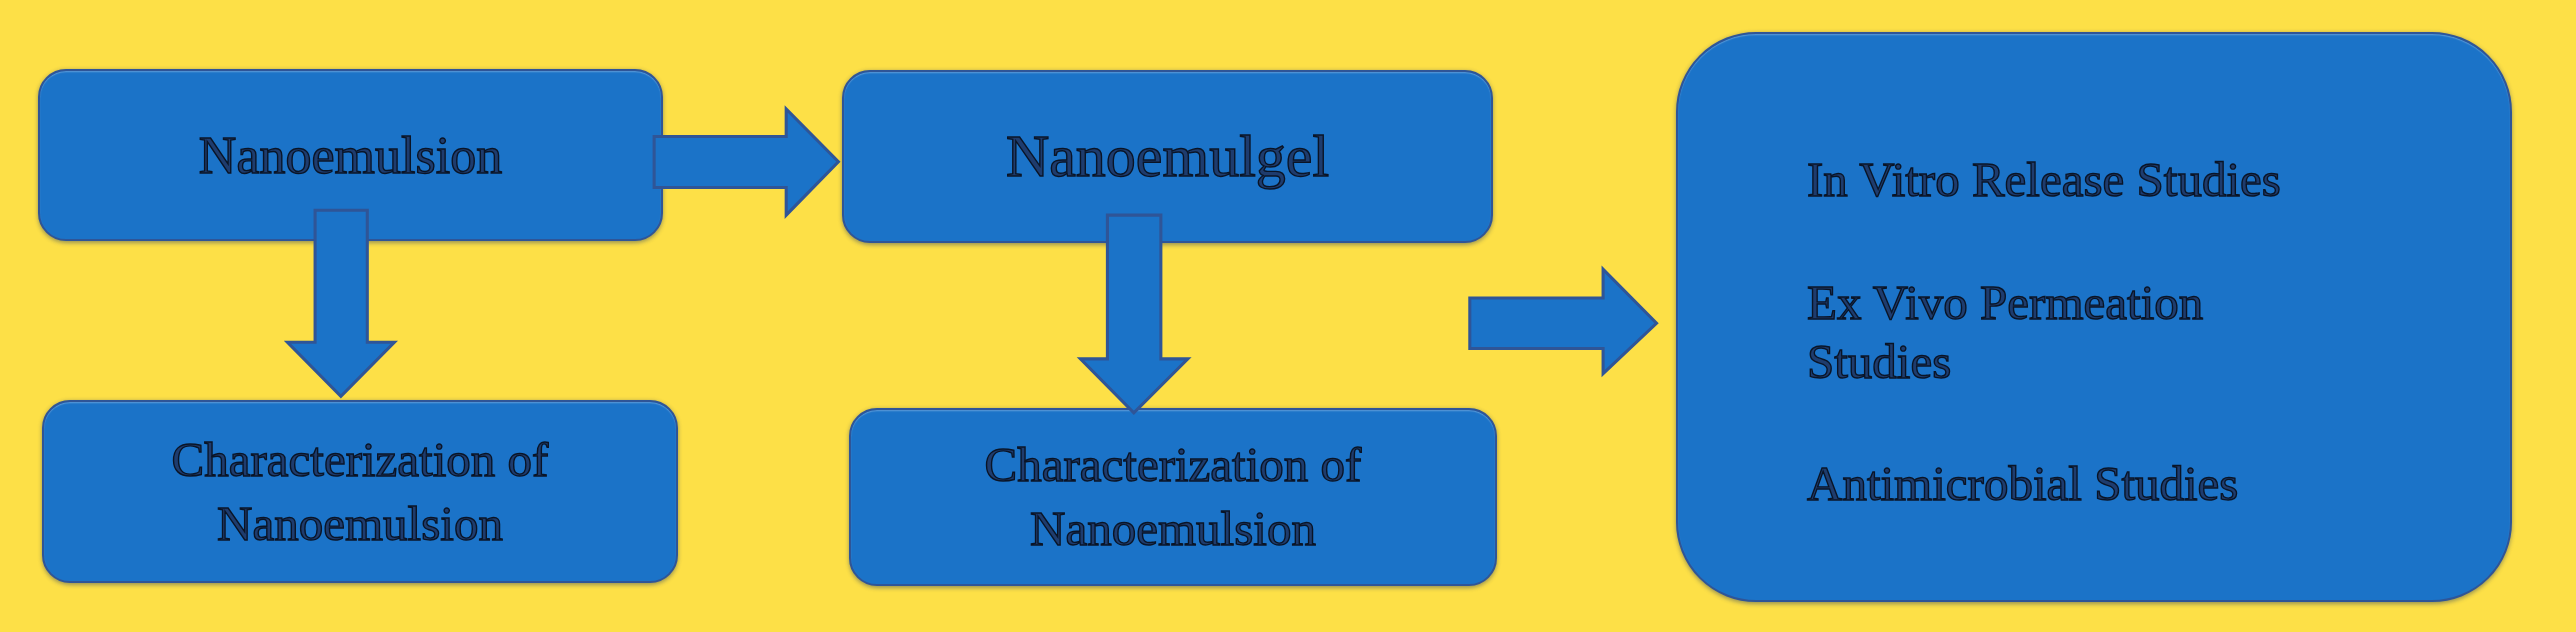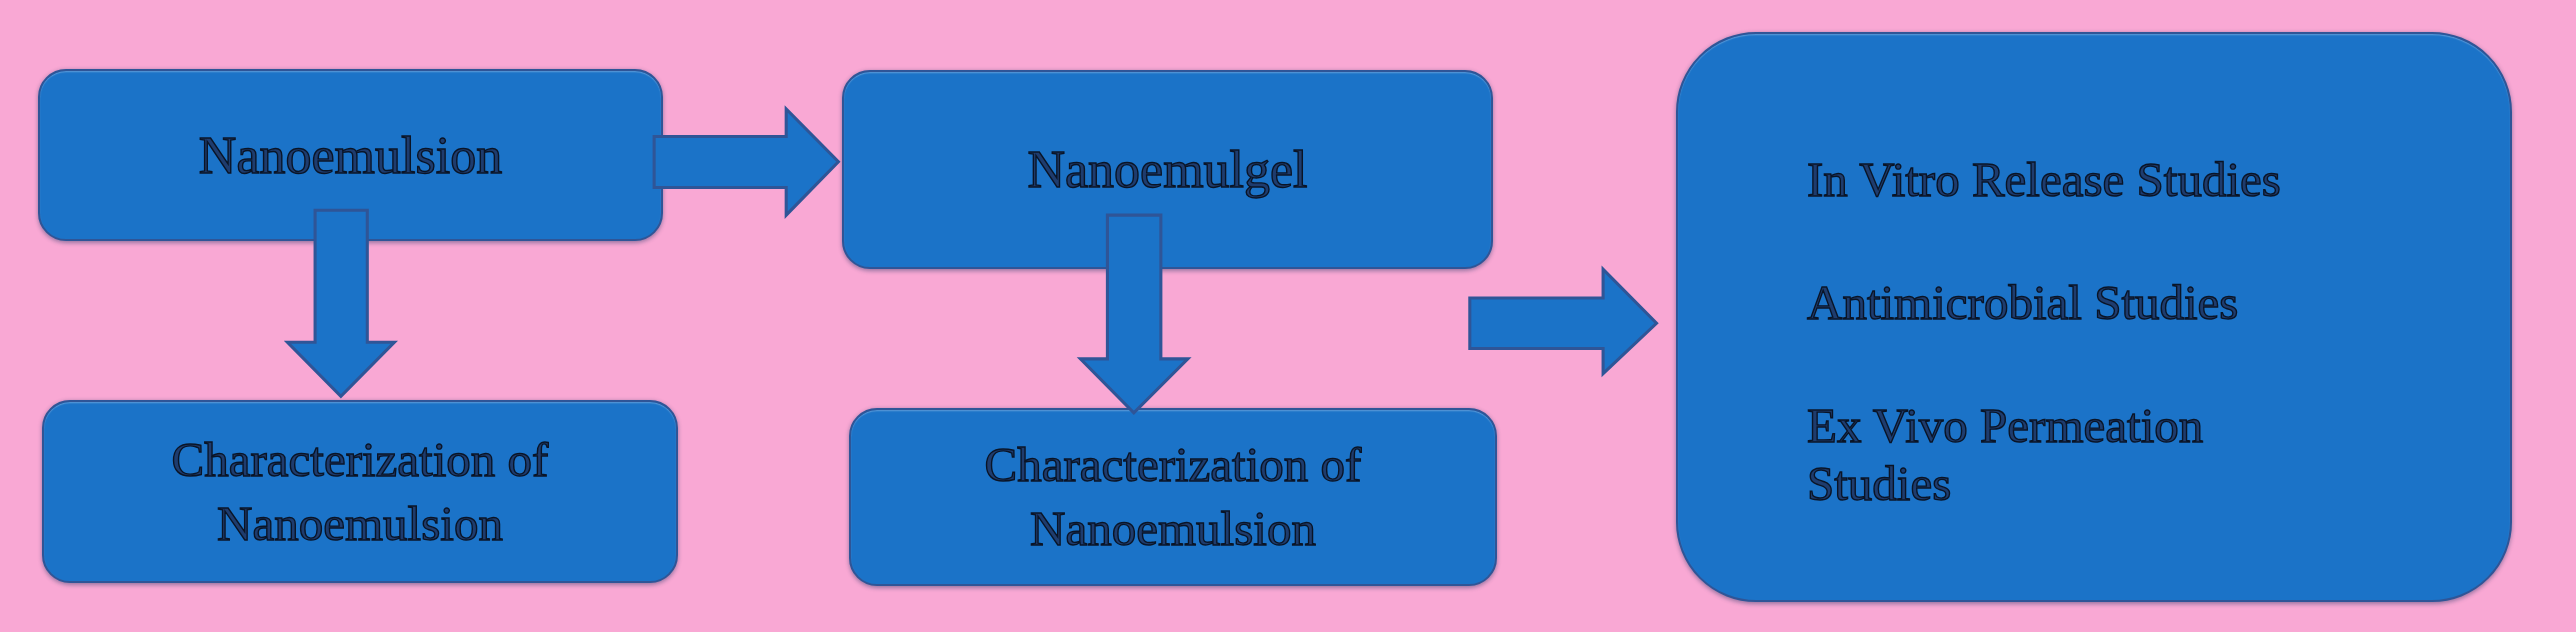--- a/index.html
+++ b/index.html
@@ -7,41 +7,41 @@
     padding: 0;
     background: #ffffff;
     width: 2576px;
     height: 633px;
     font-family: "Liberation Serif", serif;
   }
   .diagram {
     position: relative;
     width: 2576px;
     height: 633px;
-    background: #f9a8d4;
+    background: #fde047;
     overflow: hidden;
     filter: blur(0.4px);
   }
   .box {
     position: absolute;
     box-sizing: border-box;
     background: #1B73C8;
     border: 2.5px solid #2F5597;
     box-shadow: 0 1.8px 4.3px rgba(31, 56, 100, 0.45), inset 0 1.2px 1.2px rgba(255,255,255,0.25);
     display: flex;
     flex-direction: column;
     align-items: center;
     justify-content: center;
     color: #1E3C6E;
     -webkit-text-stroke: 1.4px #0A1426;
     text-align: center;
   }
   .rounded-small { border-radius: 28px; }
   .box1 { left: 38px;   top: 69px; width: 625px; height: 172px; font-size: 52px; }
-  .box2 { left: 842px; top: 70px; width: 651px; height: 199px; font-size: 52px; }
+  .box2 { left: 842px; top: 70px; width: 651px; height: 173px; font-size: 60px; }
   .box3 { left: 42px;   top: 400px; width: 636px; height: 183px; font-size: 49px; line-height: 1.3; }
   .box4 { left: 849px; top: 408px; width: 648px; height: 178px; font-size: 49px; line-height: 1.3; }
   .box5 {
     left: 1676px; top: 32px; width: 836px; height: 570px;
     border-radius: 80px;
     font-size: 49px;
     line-height: 1.2;
     align-items: flex-start;
     justify-content: flex-start;
     padding: 117px 74px 0 129px;
@@ -85,25 +85,25 @@
   <div class="box rounded-small box4">
     <span class="lbl-line">Characterization of</span>
     <span class="lbl-line">Nanoemulsion</span>
   </div>
 
   <div class="box box5">
     <div class="study-item">
       <span class="lbl-line">In Vitro Release Studies</span>
     </div>
     <div class="study-item">
-      <span class="lbl-line">Antimicrobial Studies</span>
+      <span class="lbl-line">Ex Vivo Permeation</span>
+      <span class="lbl-line">Studies</span>
     </div>
     <div class="study-item">
-      <span class="lbl-line">Ex Vivo Permeation</span>
-      <span class="lbl-line">Studies</span>
+      <span class="lbl-line">Antimicrobial Studies</span>
     </div>
   </div>
 
   <svg class="arrow-layer" viewBox="0 0 4194 1030" xmlns="http://www.w3.org/2000/svg">
 
     <polygon points="1065,222 1280,222 1280,177 1365,263 1280,350 1280,305 1065,305"></polygon>
 
     <polygon points="513,342 598,342 598,557 642,557 555,645 468,557 513,557"></polygon>
 
     <polygon points="1803,350 1890,350 1890,584 1934,584 1846,672 1759,584 1803,584"></polygon>

